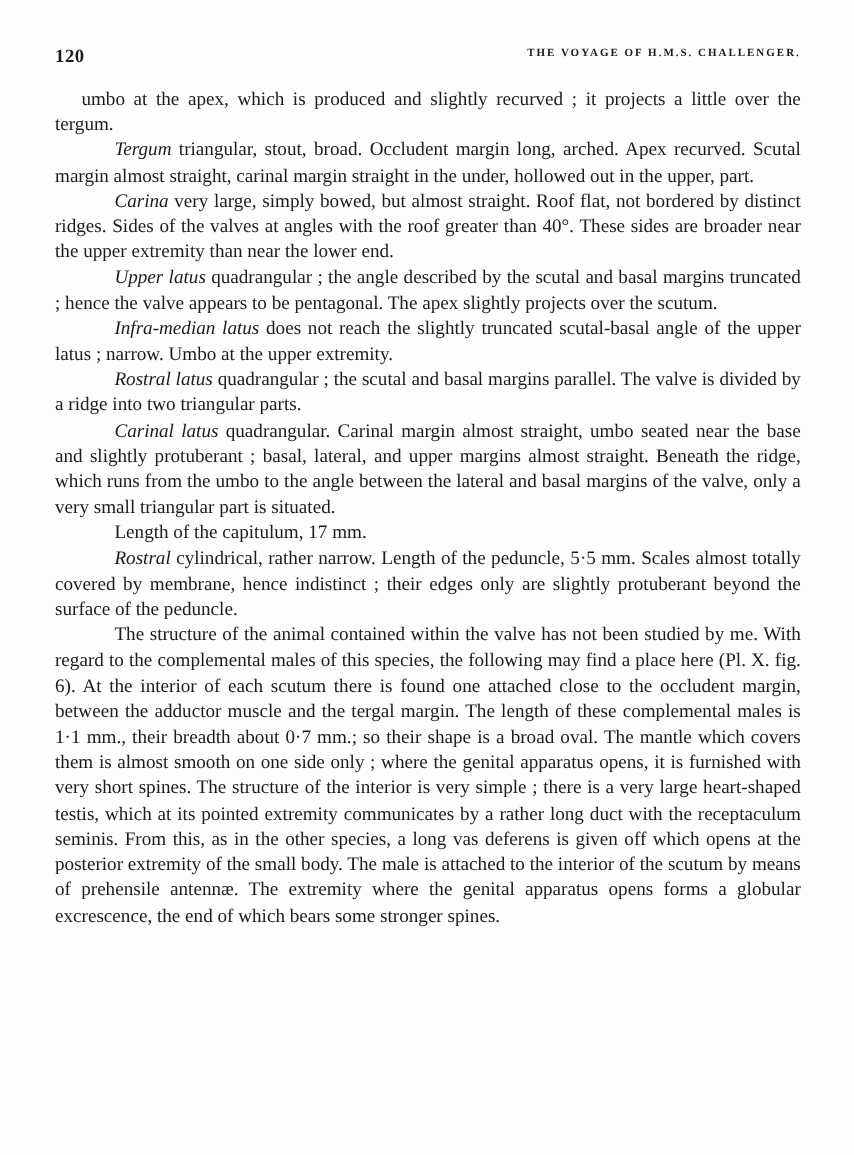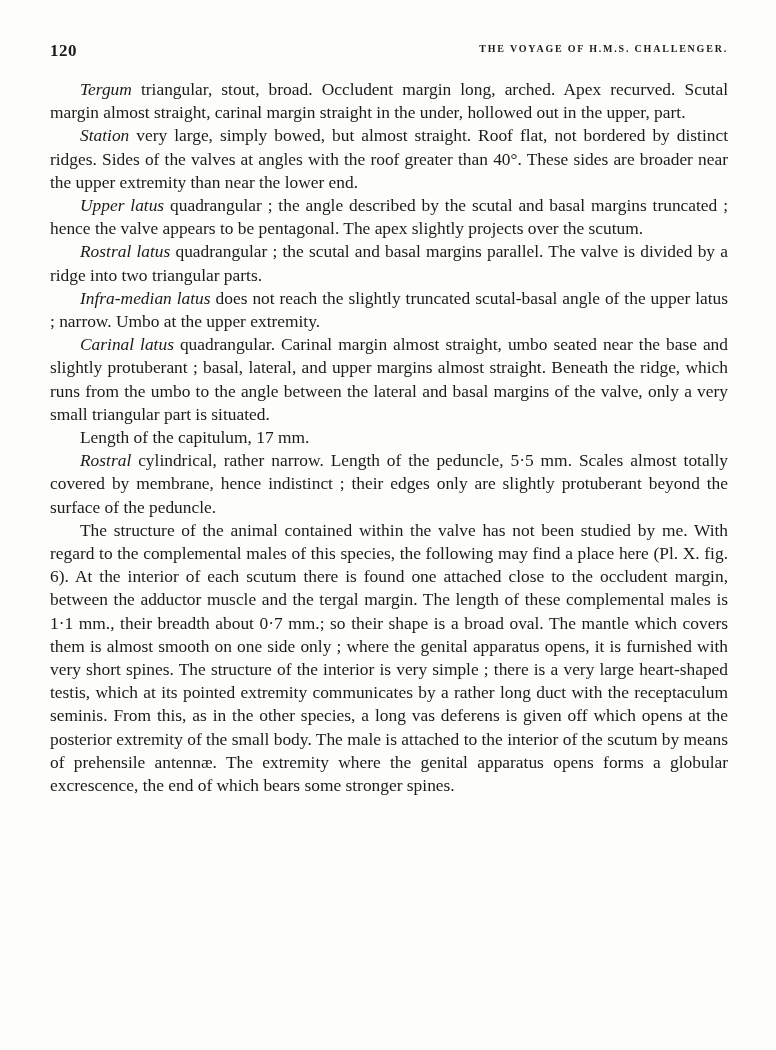--- a/index.html
+++ b/index.html
@@ -38,44 +38,45 @@
     white-space: nowrap;
   }
   .body-text p {
     margin: 0;
     font-size: 17.4px;
     line-height: 23.2px;
     text-align: justify;
     text-indent: 30px;
   }
   .body-text p.no-indent { text-indent: 0; }
-  .lead { font-style: italic; }
+  .lead { font-style: italic; margin-left: 24px; }
 </style>
 </head>
 <body>
 
 <div class="page">
 
   <div class="running-head">
     <span class="page-number">120</span>
     <div class="running-title">THE VOYAGE OF H.M.S. CHALLENGER.</div>
   </div>
 
   <div class="body-text">
 
+    <p class="no-indent"><span class="lead"></span><span>umbo at the apex, which is produced and slightly recurved ; it projects a little over the tergum.</span></p>
 
     <p><span class="lead">Tergum</span><span> triangular, stout, broad.  Occludent margin long, arched.  Apex recurved. Scutal margin almost straight, carinal margin straight in the under, hollowed out in the upper, part.</span></p>
 
-    <p><span class="lead">Station</span><span> very large, simply bowed, but almost straight.  Roof flat, not bordered by distinct ridges.  Sides of the valves at angles with the roof greater than 40°.  These sides are broader near the upper extremity than near the lower end.</span></p>
+    <p><span class="lead">Carina</span><span> very large, simply bowed, but almost straight.  Roof flat, not bordered by distinct ridges.  Sides of the valves at angles with the roof greater than 40°.  These sides are broader near the upper extremity than near the lower end.</span></p>
 
     <p><span class="lead">Upper latus</span><span> quadrangular ;  the angle described by the scutal and basal margins truncated ;  hence the valve appears to be pentagonal.  The apex slightly projects over the scutum.</span></p>
 
+    <p><span class="lead">Infra-median latus</span><span> does not reach the slightly truncated scutal-basal angle of the upper latus ;  narrow.  Umbo at the upper extremity.</span></p>
+
     <p><span class="lead">Rostral latus</span><span> quadrangular ;  the scutal and basal margins parallel.  The valve is divided by a ridge into two triangular parts.</span></p>
-
-    <p><span class="lead">Infra-median latus</span><span> does not reach the slightly truncated scutal-basal angle of the upper latus ;  narrow.  Umbo at the upper extremity.</span></p>
 
     <p><span class="lead">Carinal latus</span><span> quadrangular.  Carinal margin almost straight, umbo seated near the base and slightly protuberant ;  basal, lateral, and upper margins almost straight.  Beneath the ridge, which runs from the umbo to the angle between the lateral and basal margins of the valve, only a very small triangular part is situated.</span></p>
 
     <p><span class="lead"></span><span>Length of the capitulum, 17 mm.</span></p>
 
     <p><span class="lead">Rostral</span><span> cylindrical, rather narrow.  Length of the peduncle, 5·5 mm.  Scales almost totally covered by membrane, hence indistinct ;  their edges only are slightly protuberant beyond the surface of the peduncle.</span></p>
 
     <p><span class="lead"></span><span>The structure of the animal contained within the valve has not been studied by me. With regard to the complemental males of this species, the following may find a place here (Pl. X. fig. 6).  At the interior of each scutum there is found one attached close to the occludent margin, between the adductor muscle and the tergal margin.  The length of these complemental males is 1·1 mm., their breadth about 0·7 mm.;  so their shape is a broad oval.  The mantle which covers them is almost smooth on one side only ;  where the genital apparatus opens, it is furnished with very short spines.  The structure of the interior is very simple ;  there is a very large heart-shaped testis, which at its pointed extremity communicates by a rather long duct with the receptaculum seminis.  From this, as in the other species, a long vas deferens is given off which opens at the posterior extremity of the small body.  The male is attached to the interior of the scutum by means of prehensile antennæ.  The extremity where the genital apparatus opens forms a globular excrescence, the end of which bears some stronger spines.</span></p>
 
 

